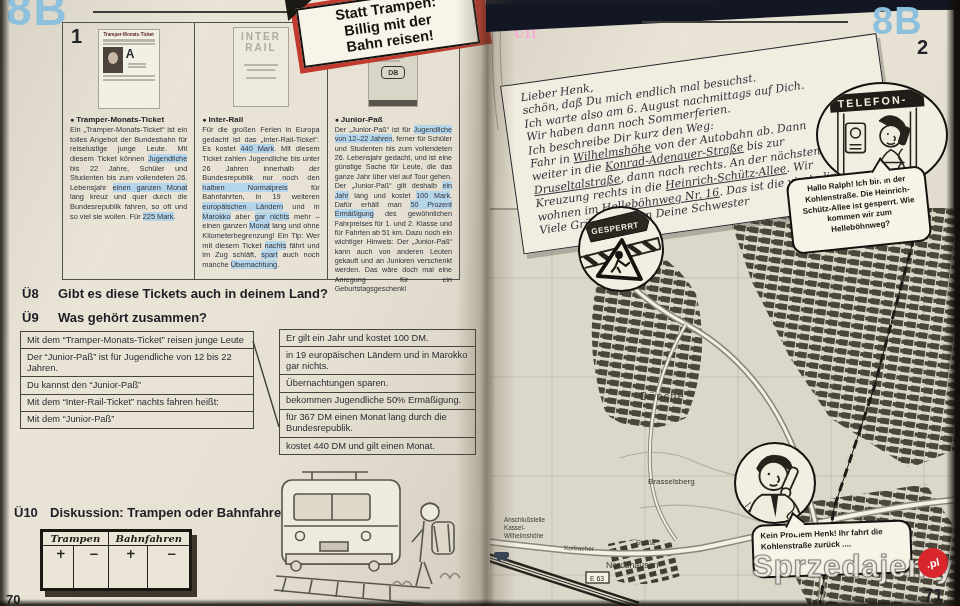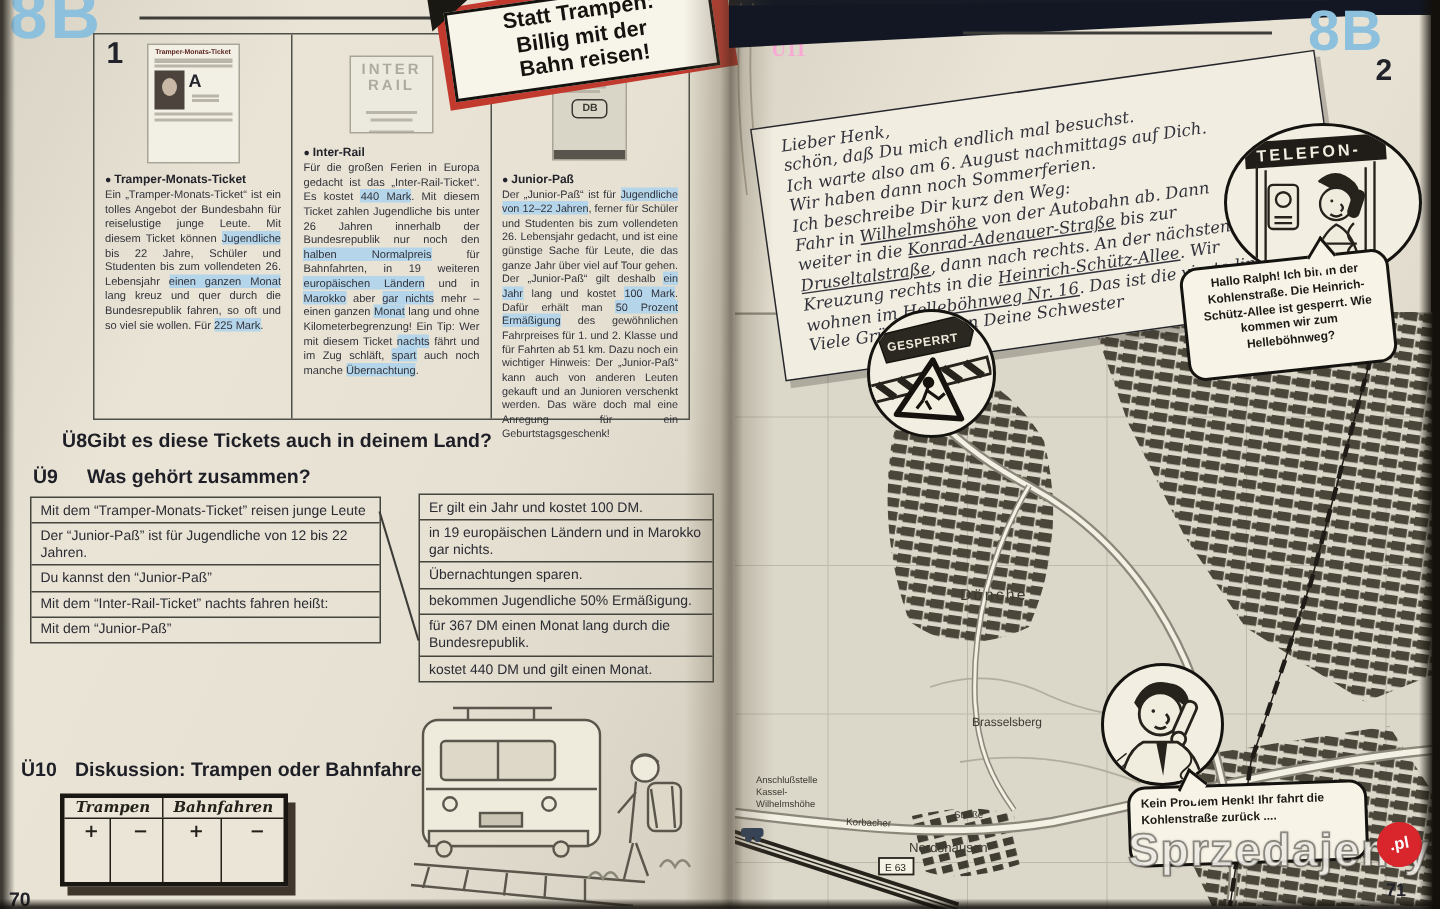--- a/index.html
+++ b/index.html
@@ -51,32 +51,32 @@
   
   .card { margin:0 auto; border:1px solid #a8a496; background:#f2efe4; overflow:hidden; }
   #card-1 { width:62px; height:80px; margin-top:6px; margin-bottom:6px; padding:2px; }
   #card-1 .ctitle { font-size:4.6px; font-weight:bold; text-align:center; color:#5b2420; line-height:1.1; }
   .bar { background:#b9b5a8; height:3px; margin:1.5px 2px; }
   .bar.thin { height:2px; }
   #card-1 .crow { display:flex; gap:3px; margin:2px; }
   #card-1 .cphoto { width:20px; height:26px; background:#4b433c; position:relative; }
   #card-1 .cphoto i { position:absolute; left:5px; top:5px; width:10px; height:12px; border-radius:50%; background:#c9b8a6; }
   #card-1 .cA { font-size:12px; font-weight:bold; color:#23232b; }
-  #card-2 { width:56px; height:52px; margin-top:14px; margin-bottom:8px; background:#eceadf; padding:4px 3px; }
+  #card-2 { width:56px; height:80px; margin-top:4px; margin-bottom:8px; background:#eceadf; padding:4px 3px; }
   #card-2 .irword { text-align:center; font-size:10px; font-weight:bold; letter-spacing:2px; color:rgba(122,119,108,.55); line-height:1.05; }
   #card-3 { width:50px; height:62px; margin-top:22px; margin-bottom:8px; background:#d9d5c7; padding:3px; position:relative; }
   #card-3 .ctitle { font-size:5px; font-weight:bold; color:#33332c; }
   #card-3 .dbbox { width:24px; height:13px; border:1.5px solid #3a3833; border-radius:4px; margin:4px auto 0;
     display:flex; align-items:center; justify-content:center; font-size:7px; font-weight:bold; color:#3a3833; }
   #card-3 .cfoot { position:absolute; left:0; bottom:0; width:100%; height:6px; background:#59554c; }
 
   
   .u-row { position:absolute; display:flex; font-weight:bold; font-size:13px; color:#1e1e26; }
   .u-num { width:36px; flex:none; }
-  #u8 { left:22px; top:286px;text-align:right; }
+  #u8 { left:22px; top:286px; }
   #u9 { left:22px; top:310px; }
   #u10 { left:14px; top:505px; }
   .match { position:absolute; border:1.3px solid #45453e; font-size:9.3px; color:#2b2b33; }
   #match-left { left:20px; top:331px; width:234px; }
   #match-right { left:279px; top:329px; width:197px; }
   .match-row { padding:2.5px 6px; line-height:1.2; }
   .match-row + .match-row { border-top:1.3px solid #45453e; }
   #connector { left:248px; top:334px; z-index:1; }
 
   
@@ -129,21 +129,21 @@
 
   #map { left:490px; top:208px; z-index:1; }
 
   
   #watermark { left:752px; top:549px; z-index:10; font-size:31px; font-weight:bold; letter-spacing:1px;
     color:rgba(248,246,240,.88); -webkit-text-stroke:1.2px rgba(70,66,58,.55);
     text-shadow:0 0 2px rgba(60,56,48,.5); }
   #wm-pl { left:918px; top:548px; width:30px; height:30px; border-radius:50%; background:#d8262c; z-index:10;
     color:#fff; font-size:11px; font-weight:bold; display:flex; align-items:center; justify-content:center;
     transform:rotate(-10deg); }
-  #pgnum-71 { left:924px; top:586px; font-size:12px; font-weight:bold; color:#23232b; z-index:10; }
+  #pgnum-71 { left:924px; top:586px; font-size:17px; font-weight:bold; color:#23232b; z-index:10; }
 </style>
 </head>
 <body>
 
 <div id="photo">
 
   <div id="page-left" class="page">
     <div class="abs" id="hdr8b-l">8B</div>
     <div class="abs" id="marker-1">1</div>
     <div class="abs" id="rule-l"></div>

